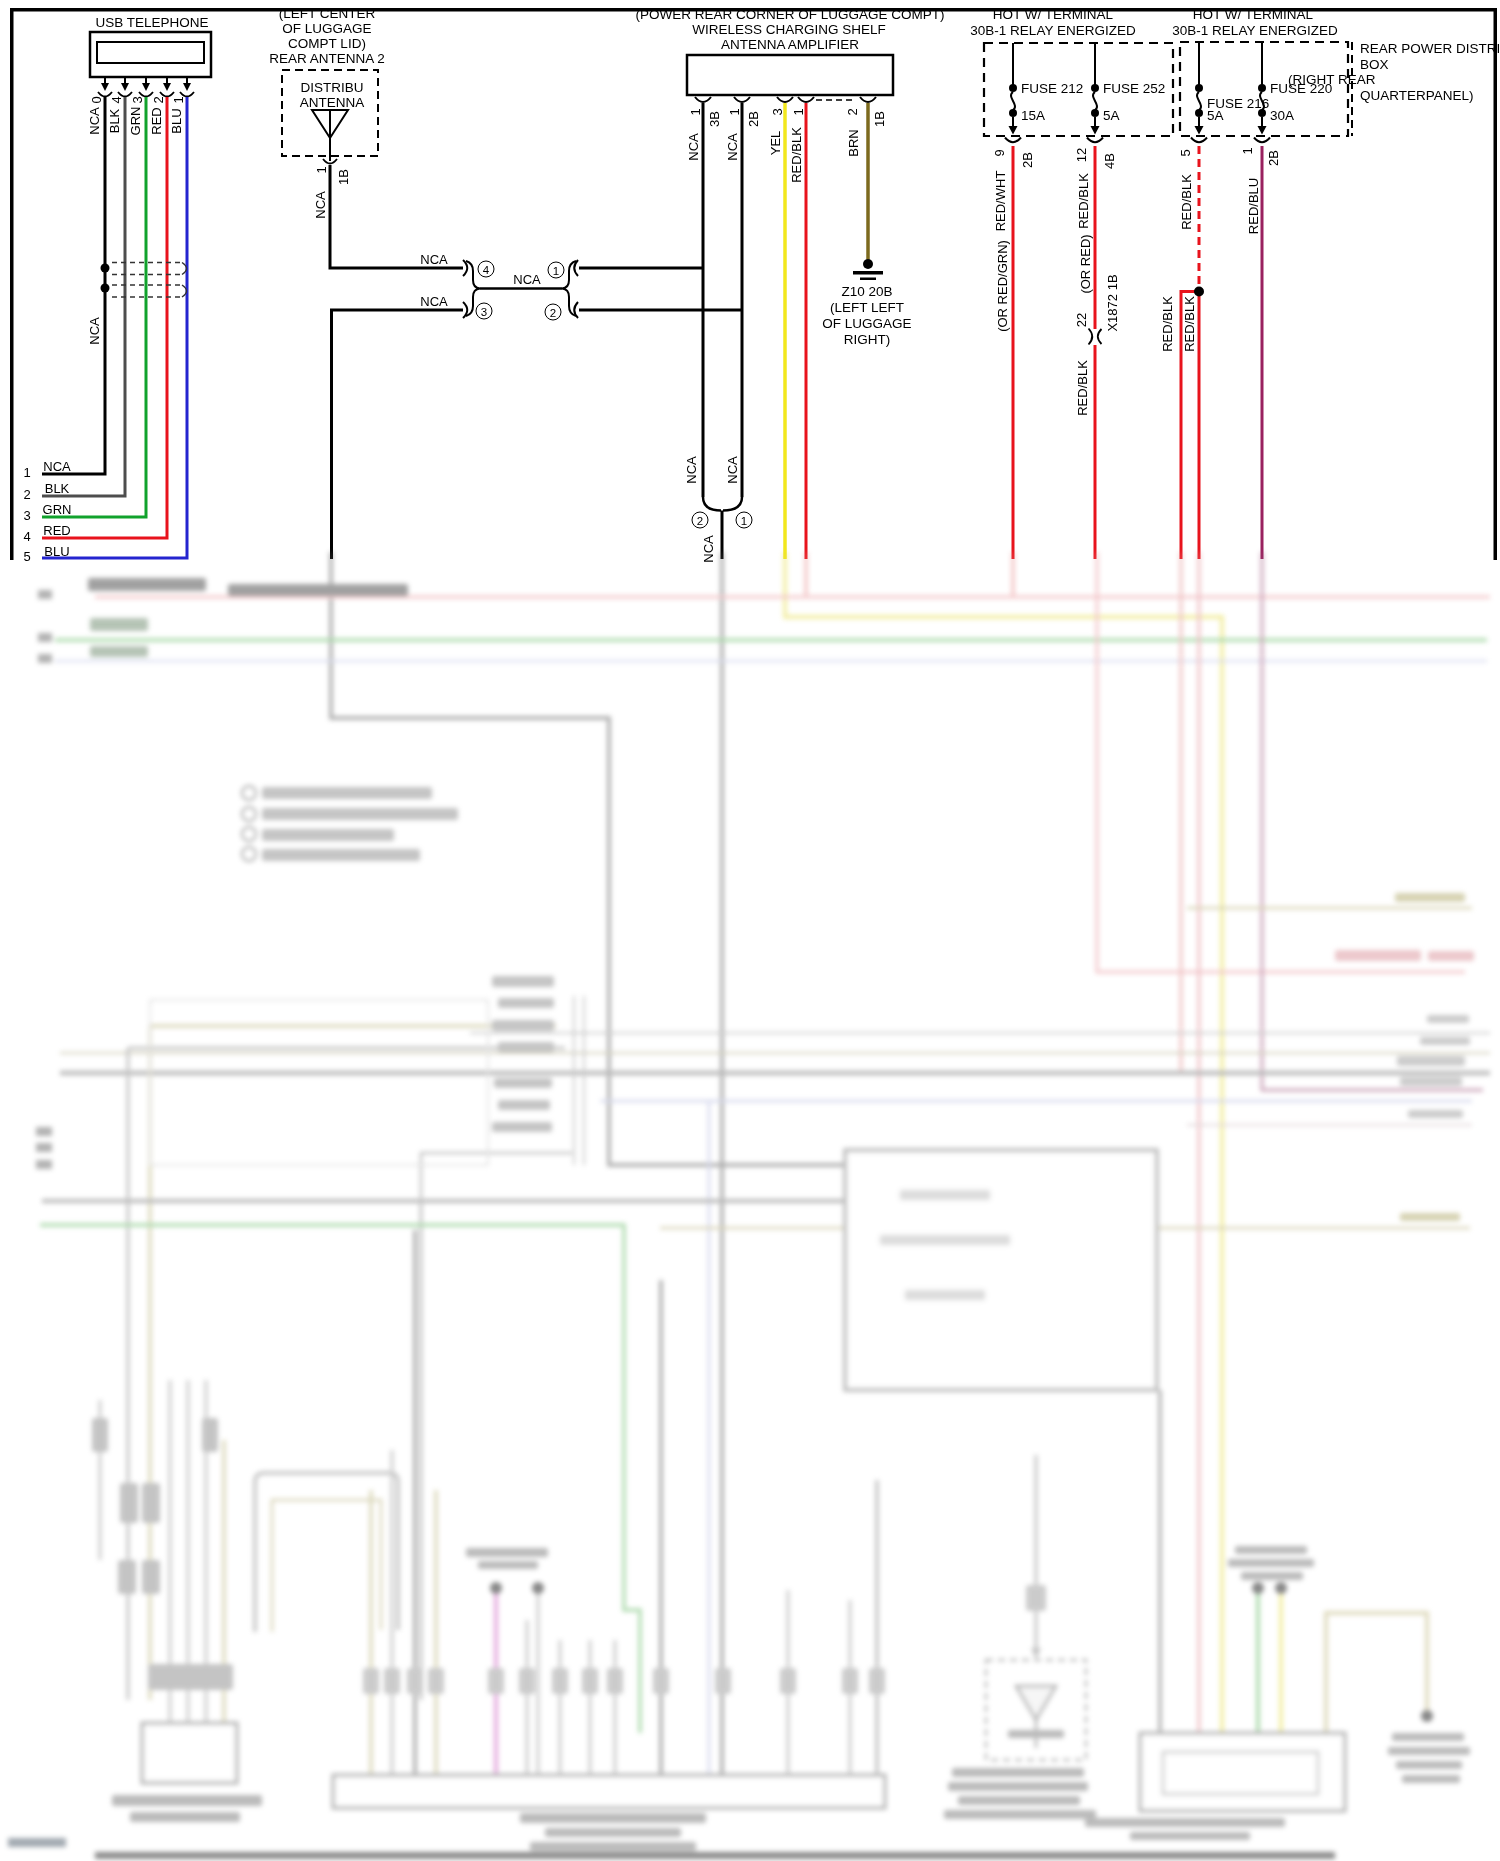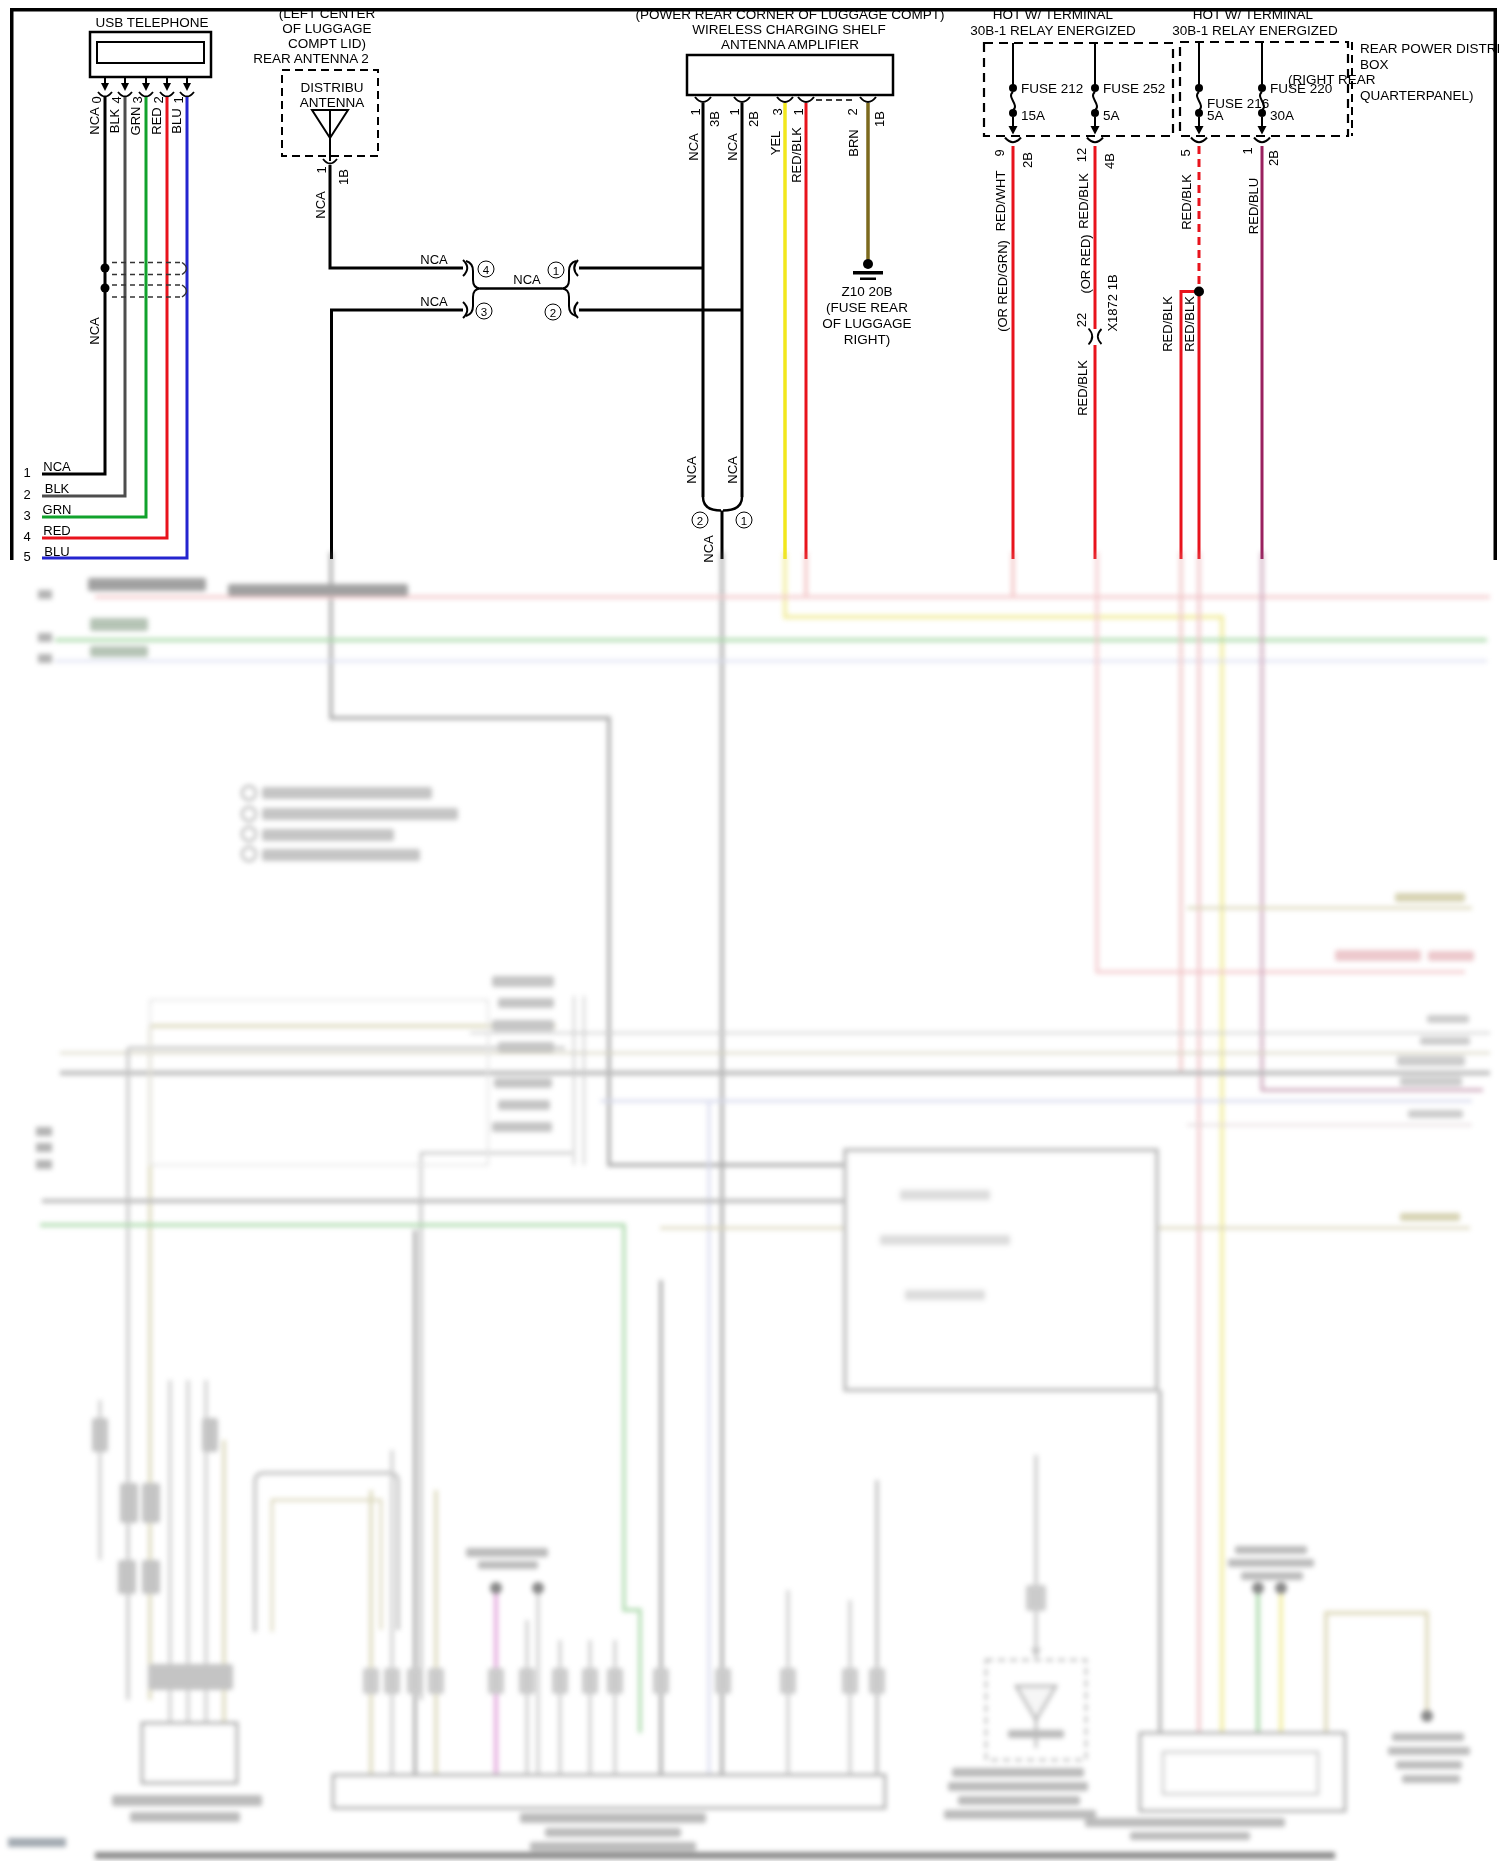--- a/index.html
+++ b/index.html
@@ -368,21 +368,21 @@
   <div class="lbl c" style="left:27px;top:556px">5</div>
   <div class="lbl c" style="left:57px;top:466px">NCA</div>
   <div class="lbl c" style="left:57px;top:488px">BLK</div>
   <div class="lbl c" style="left:57px;top:509px">GRN</div>
   <div class="lbl c" style="left:57px;top:530px">RED</div>
   <div class="lbl c" style="left:57px;top:551px">BLU</div>
 
   <div class="lbl c ttl" style="left:327px;top:14px">(LEFT CENTER</div>
   <div class="lbl c ttl" style="left:327px;top:29px">OF LUGGAGE</div>
   <div class="lbl c ttl" style="left:327px;top:44px">COMPT LID)</div>
-  <div class="lbl c ttl" style="left:311px;top:59px">REAR ANTENNA 2</div>
+  <div class="lbl c ttl" style="left:327px;top:59px">REAR ANTENNA 2</div>
   <div class="lbl c ttl" style="left:332px;top:88px">DISTRIBU</div>
   <div class="lbl c ttl" style="left:332px;top:103px">ANTENNA</div>
   <div class="lbl v" style="left:321px;top:170px">1</div>
   <div class="lbl v" style="left:343px;top:177px">1B</div>
   <div class="lbl v" style="left:320px;top:205px">NCA</div>
 
   <div class="lbl c" style="left:434px;top:259px">NCA</div>
   <div class="lbl c" style="left:434px;top:301px">NCA</div>
   <div class="lbl c" style="left:527px;top:279px">NCA</div>
   <div class="circ" style="left:486px;top:269px">4</div>
@@ -401,21 +401,21 @@
   <div class="lbl v" style="left:732px;top:147px">NCA</div>
   <div class="lbl v" style="left:777px;top:112px">3</div>
   <div class="lbl v" style="left:775px;top:143px">YEL</div>
   <div class="lbl v" style="left:798px;top:112px">1</div>
   <div class="lbl v" style="left:796px;top:155px">RED/BLK</div>
   <div class="lbl v" style="left:852px;top:112px">2</div>
   <div class="lbl v" style="left:879px;top:119px">1B</div>
   <div class="lbl v" style="left:853px;top:143px">BRN</div>
 
   <div class="lbl c ttl" style="left:867px;top:292px">Z10 20B</div>
-  <div class="lbl c ttl" style="left:867px;top:308px">(FUSE REAR</div>
+  <div class="lbl c ttl" style="left:867px;top:308px">(LEFT LEFT</div>
   <div class="lbl c ttl" style="left:867px;top:324px">OF LUGGAGE</div>
   <div class="lbl c ttl" style="left:867px;top:340px">RIGHT)</div>
 
   <div class="lbl v" style="left:691px;top:470px">NCA</div>
   <div class="lbl v" style="left:732px;top:470px">NCA</div>
   <div class="circ" style="left:700px;top:520px">2</div>
   <div class="circ" style="left:744px;top:520px">1</div>
   <div class="lbl v" style="left:708px;top:549px">NCA</div>
 
   <div class="lbl c ttl" style="left:1053px;top:15px">HOT W/ TERMINAL</div>

